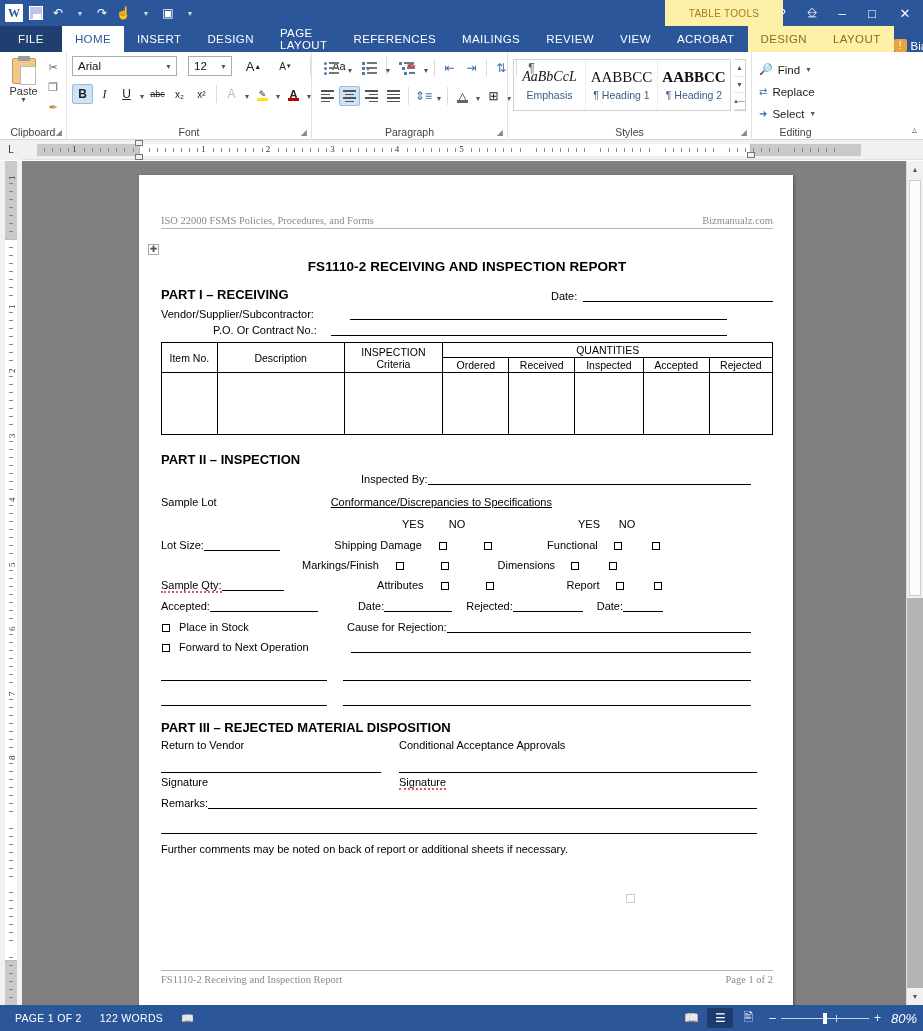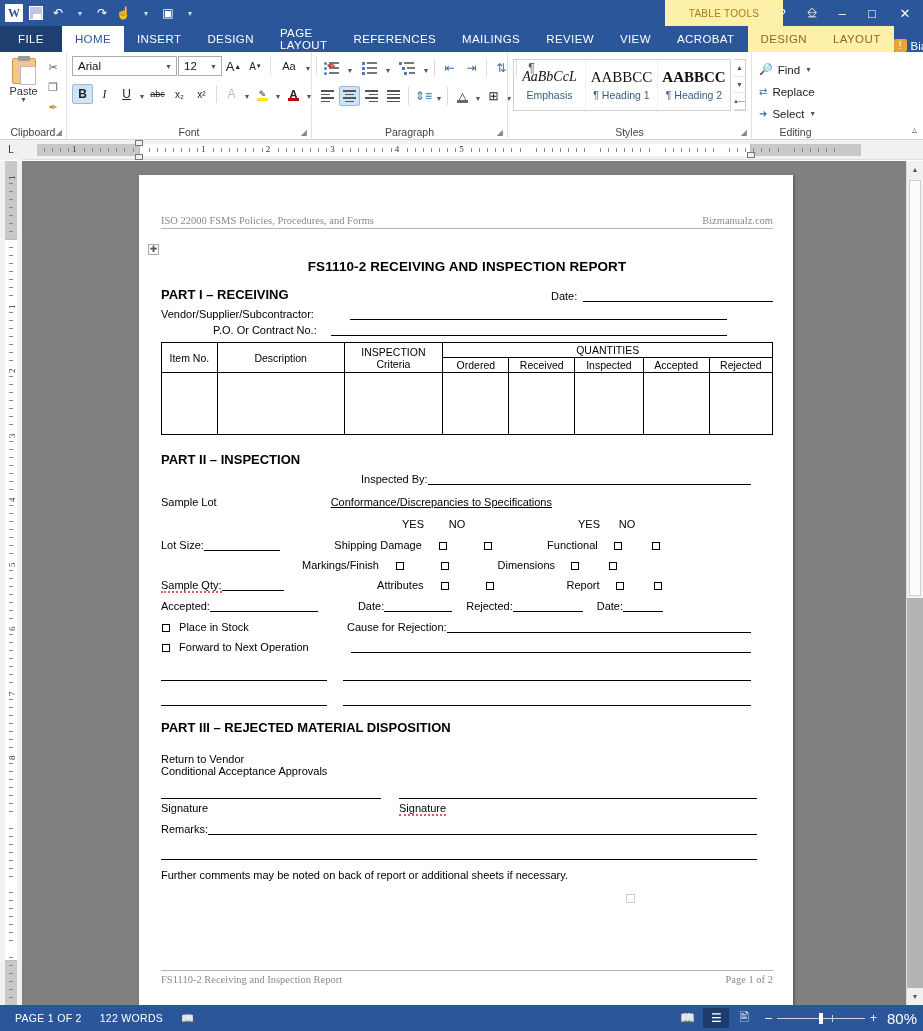--- a/index.html
+++ b/index.html
@@ -102,21 +102,21 @@
   .clipboard-img::after {
     content:""; position:absolute; left:7px; top:7px; width:14px; height:17px;
     background:#fff; border:1px solid #bbb;
   }
   .clip-paste-label { font-size: 11px; color:#333; margin-top:1px;}
   .clip-caret { font-size:7px; color:#555; line-height:5px;}
   .clip-small { display:flex; flex-direction:column; gap:5px; padding-top:4px;}
   .mini { width:16px; height:15px; display:flex; align-items:center; justify-content:center; font-size:11px; color:#666;}
 
   
-  .font-row1 { display:flex; align-items:center; gap:1px; }
+  .font-row1 { display:flex; align-items:center; gap:11px; }
   .font-row2 { display:flex; align-items:center; gap:1px; margin-top:5px; }
   .combo {
     height: 20px; border: 1px solid #abadb3; background:#fff;
     display:flex; align-items:center; padding: 0 2px 0 5px; font-size: 11.5px; color:#111;
   }
   .combo .cv { flex: 1; }
   .combo .carr { font-size: 7px; color:#555; padding-left:4px; padding-right:2px;}
   .fname { width: 105px; }
   .fsize { width: 44px; }
   .btn {
@@ -265,21 +265,21 @@
   .viewbtn {
     width: 26px; height: 20px; display:flex; align-items:center; justify-content:center;
     font-size: 12px; color:#fff;
   }
   .viewbtn.active { background: #1c3c6e; }
   .zoom-slider { display:flex; align-items:center; gap:5px; margin-left: 6px; }
   .zs-track { width: 88px; height:1px; background:#c7d2e3; position:relative; }
   .zs-thumb { position:absolute; left:42px; top:-5px; width:4px; height:11px; background:#fff; }
   .zs-tick { position:absolute; left:55px; top:-3px; width:1px; height:7px; background:#c7d2e3;}
   .zs-sign { font-size:12px; color:#fff; }
-  .zoom-pct { padding-left: 8px; font-size:15px; }
+  .zoom-pct { padding-left: 8px; font-size:13px;font-style:italic; }
 </style>
 </head>
 <body>
 
 <div class="titlebar">
   <div class="tb-qat">
     <div class="tb-icon">
       <div class="word-logo">W</div>
     </div>
     <div class="tb-icon">
@@ -936,21 +936,21 @@
           </div>
           <div style="display:flex;align-items:flex-end;margin-top:14px;">
             <span class="fill-line" style="max-width:166px;"></span>
             <span style="width:16px;"></span>
             <span class="fill-line"></span>
             <span style="width:22px;"></span>
           </div>
 
           <div class="part-head" style="margin-top:14px;">PART III – REJECTED MATERIAL DISPOSITION</div>
 
-          <div style="display:flex;margin-top:18px;flex-direction:column;">
+          <div style="display:flex;margin-top:4px;">
             <span style="width:238px;">Return to Vendor</span>
             <span>Conditional Acceptance Approvals</span>
           </div>
 
           <div style="display:flex;align-items:flex-end;margin-top:11px;">
             <span class="fill-line" style="max-width:220px;"></span>
             <span style="width:18px;"></span>
             <span class="fill-line"></span>
             <span style="width:16px;"></span>
           </div>

